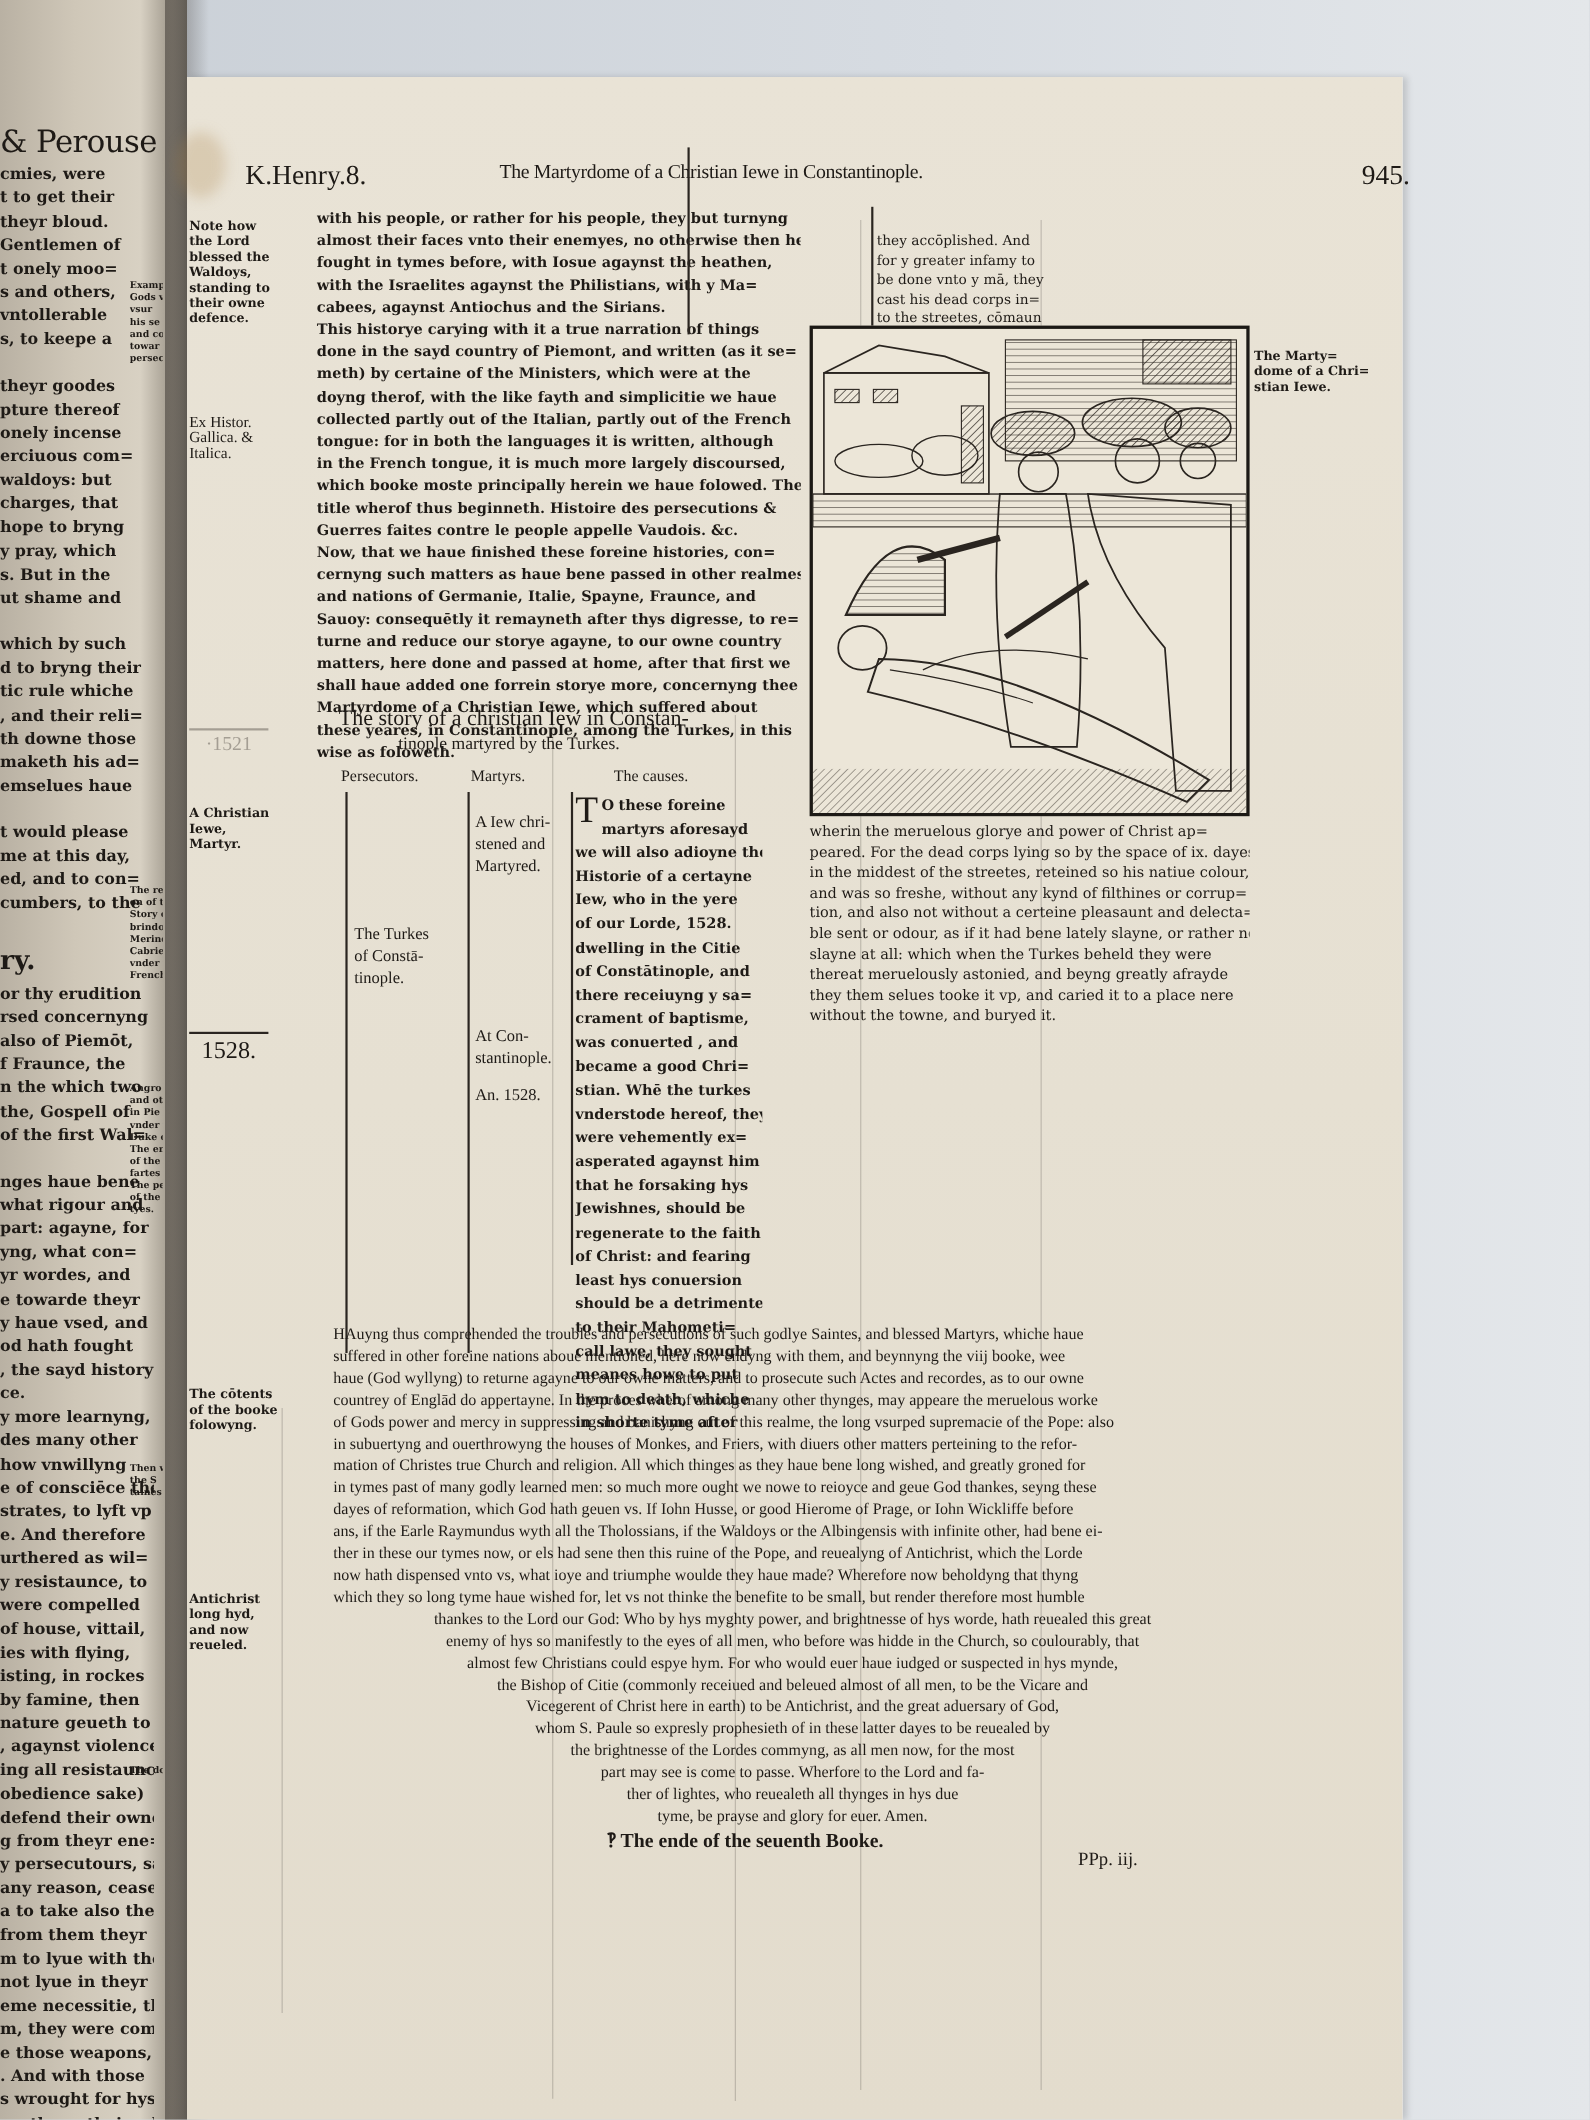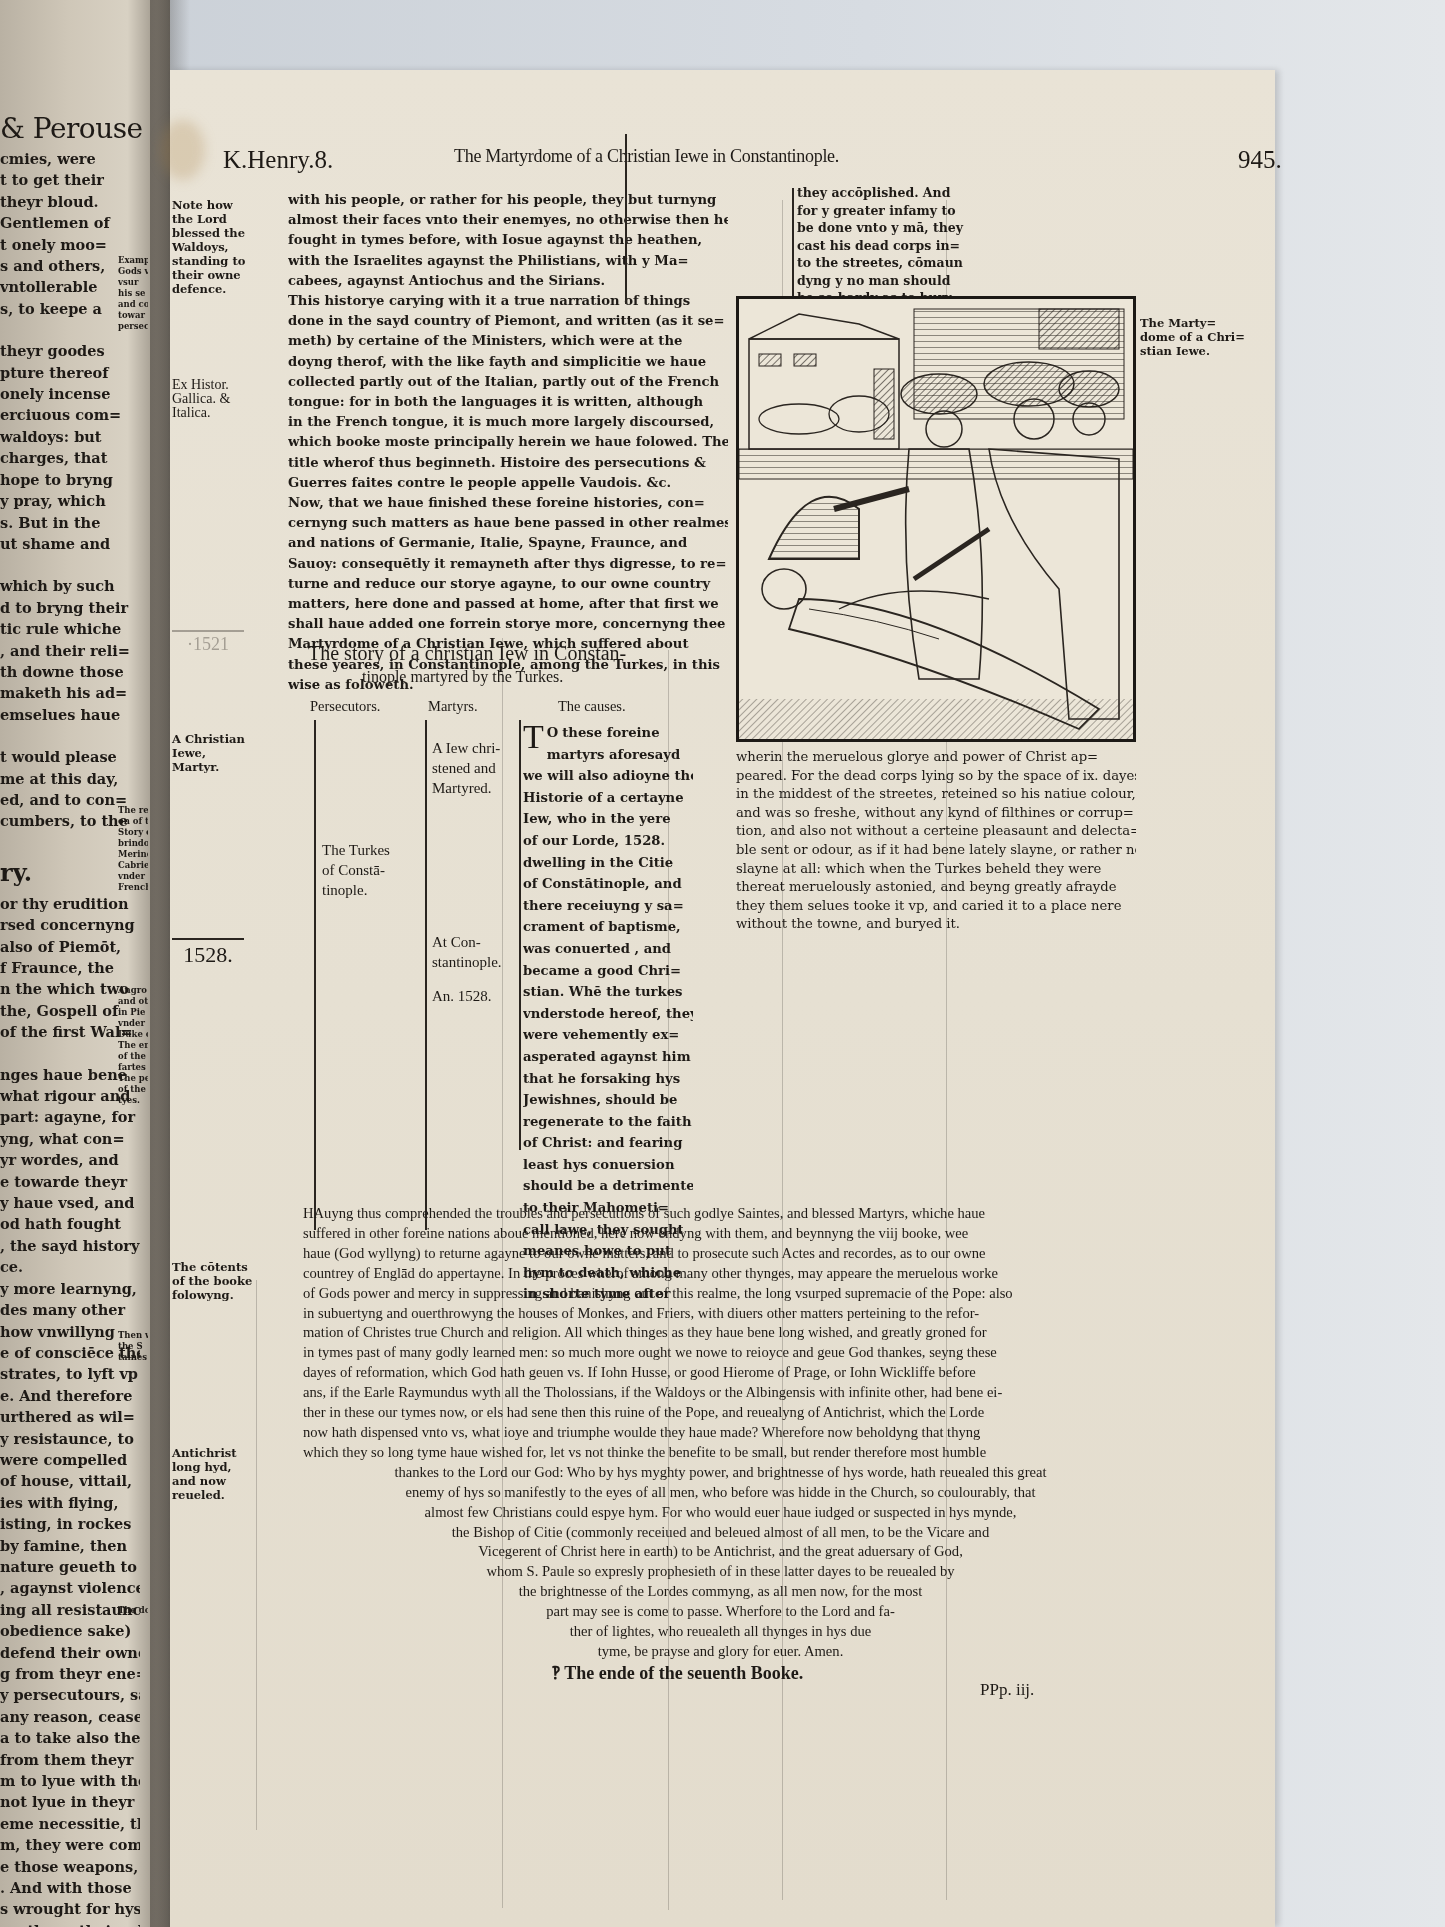--- a/index.html
+++ b/index.html
@@ -57,21 +57,21 @@
   .story-sub { position:absolute; left:192px; top:598px; font-size:16px; white-space:nowrap; }
 
   .table-head { position:absolute; top:628px; font-size:14.5px; }
   .bracket { position:absolute; border-left:2.5px solid #2a2520; }
   .tbl-cell { position:absolute; font-size:15px; line-height:20px; }
 
   .causes-col { position:absolute; left:353px; top:652px; width:170px; font-size:13.2px; line-height:21.6px; font-weight:bold; }
   .causes-col .line { white-space:nowrap; overflow:hidden; }
   .drop-cap { font-size:34px; float:left; line-height:30px; margin-right:3px; font-weight:normal; font-family:"Liberation Serif",serif;}
 
-  .top-right-col { position:absolute; left:627px; top:114px; width:160px; font-size:12.5px; line-height:17.5px; font-weight:bold; }
+  .top-right-col { position:absolute; left:627px; top:140px; width:160px; font-size:12.5px; line-height:17.5px; font-weight:normal; }
   .top-right-col .line { white-space:nowrap; }
 
   .woodcut { position:absolute; left:566px; top:226px; width:394px; height:440px;
     border:3px solid #1c1915; background:#ece6d8; overflow:hidden; }
   .woodcut svg { width:100%; height:100%; display:block; }
 
   .caption-col { position:absolute; left:566px; top:678px; width:400px; font-size:13.2px; line-height:18.6px; font-weight:normal; }
   .caption-col .line { white-space:nowrap; overflow:hidden; text-align:justify; }
 
   .conclusion { position:absolute; left:133px; top:1134px; width:835px; font-size:14.6px; line-height:19.9px; }
@@ -243,21 +243,21 @@
     <div>Waldoys,</div>
     <div>standing to</div>
     <div>their owne</div>
     <div>defence.</div>
   </div>
   <div class="margin-note rom" style="left:2px;top:308px;">
     <div>Ex Histor.</div>
     <div>Gallica. &amp;</div>
     <div>Italica.</div>
   </div>
-  <div class="year-box year-faded rom" style="left:2px;top:560px;">·1521</div>
+  <div class="year-box year-faded rom" style="left:2px;top:592px;">·1521</div>
   <div class="margin-note bl" style="left:2px;top:662px;">
     <div>A Christian</div>
     <div>Iewe,</div>
     <div>Martyr.</div>
   </div>
   <div class="year-box rom" style="left:2px;top:868px;">1528.</div>
   <div class="margin-note bl" style="left:2px;top:1190px;">
     <div>The cōtents</div>
     <div>of the booke</div>
     <div>folowyng.</div>

